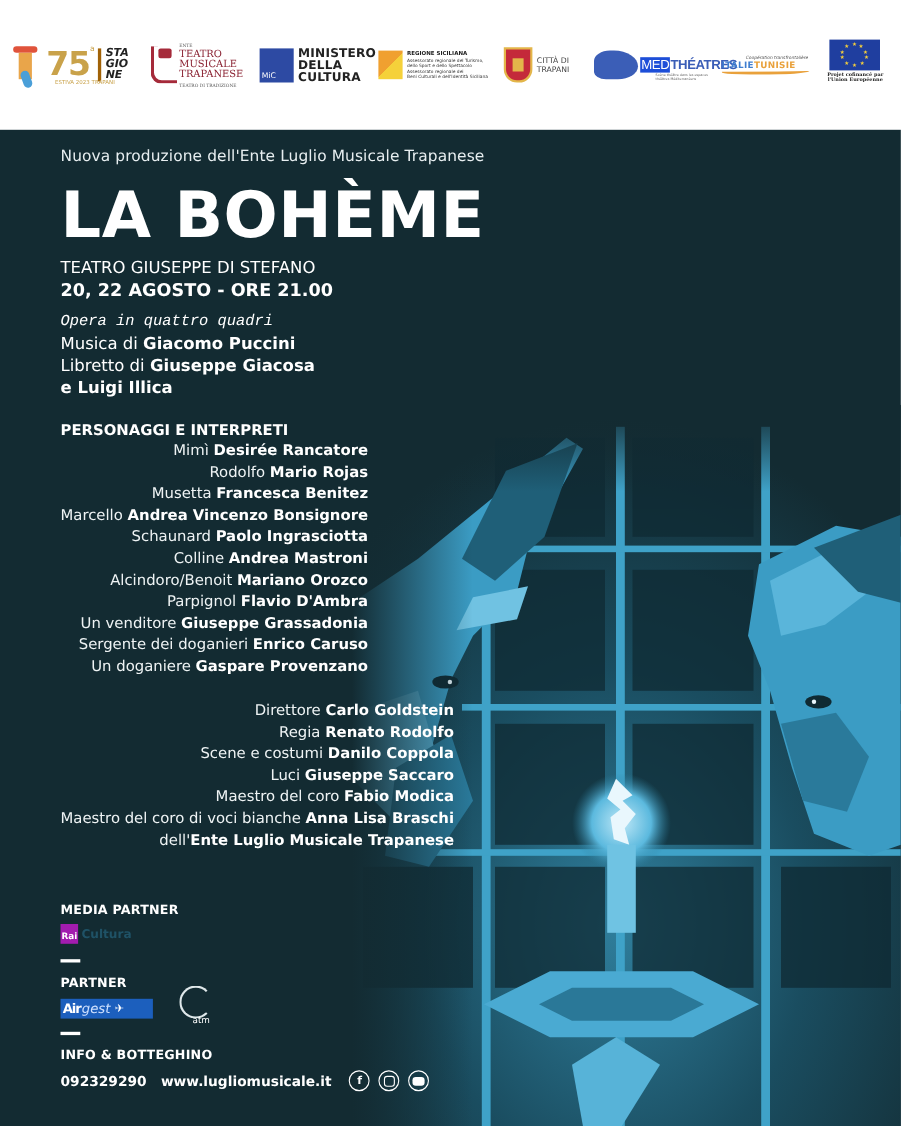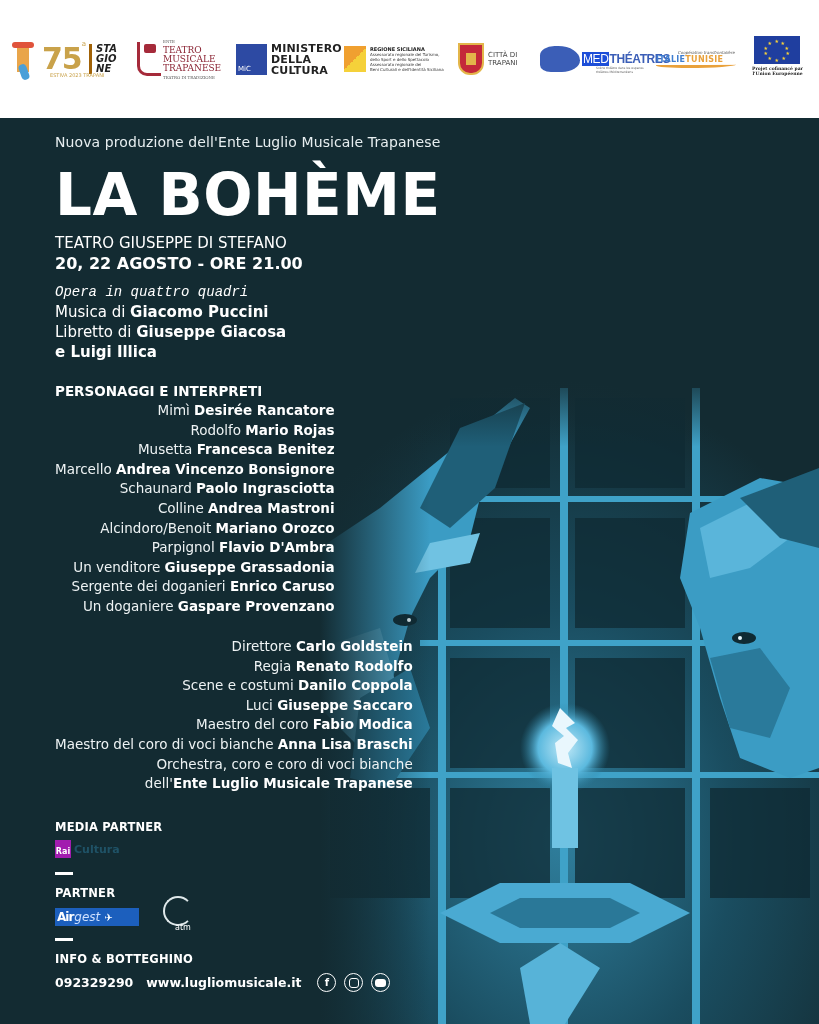--- a/index.html
+++ b/index.html
@@ -302,21 +302,20 @@
       <div class="row"><span class="role">Un doganiere</span> <span class="name">Gaspare Provenzano</span></div>
     </div>
 
     <div class="list" style="top:519px">
       <div class="row"><span class="role">Direttore</span> <span class="name">Carlo Goldstein</span></div>
       <div class="row"><span class="role">Regia</span> <span class="name">Renato Rodolfo</span></div>
       <div class="row"><span class="role">Scene e costumi</span> <span class="name">Danilo Coppola</span></div>
       <div class="row"><span class="role">Luci</span> <span class="name">Giuseppe Saccaro</span></div>
       <div class="row"><span class="role">Maestro del coro</span> <span class="name">Fabio Modica</span></div>
       <div class="row"><span class="role">Maestro del coro di voci bianche</span> <span class="name">Anna Lisa Braschi</span></div>
-      <div class="row"><span class="role">Orchestra, coro e coro di voci bianche</span><span class="name"></span></div>
       <div class="row"><span class="role">dell'</span><span class="name">Ente Luglio Musicale Trapanese</span></div>
     </div>
 
     <div class="small-title" style="top:702px">MEDIA PARTNER</div>
     <div class="rai">
       <div class="sq">Rai</div>
       <div class="cult">Cultura</div>
     </div>
     <div class="dash" style="top:754px"></div>
 

